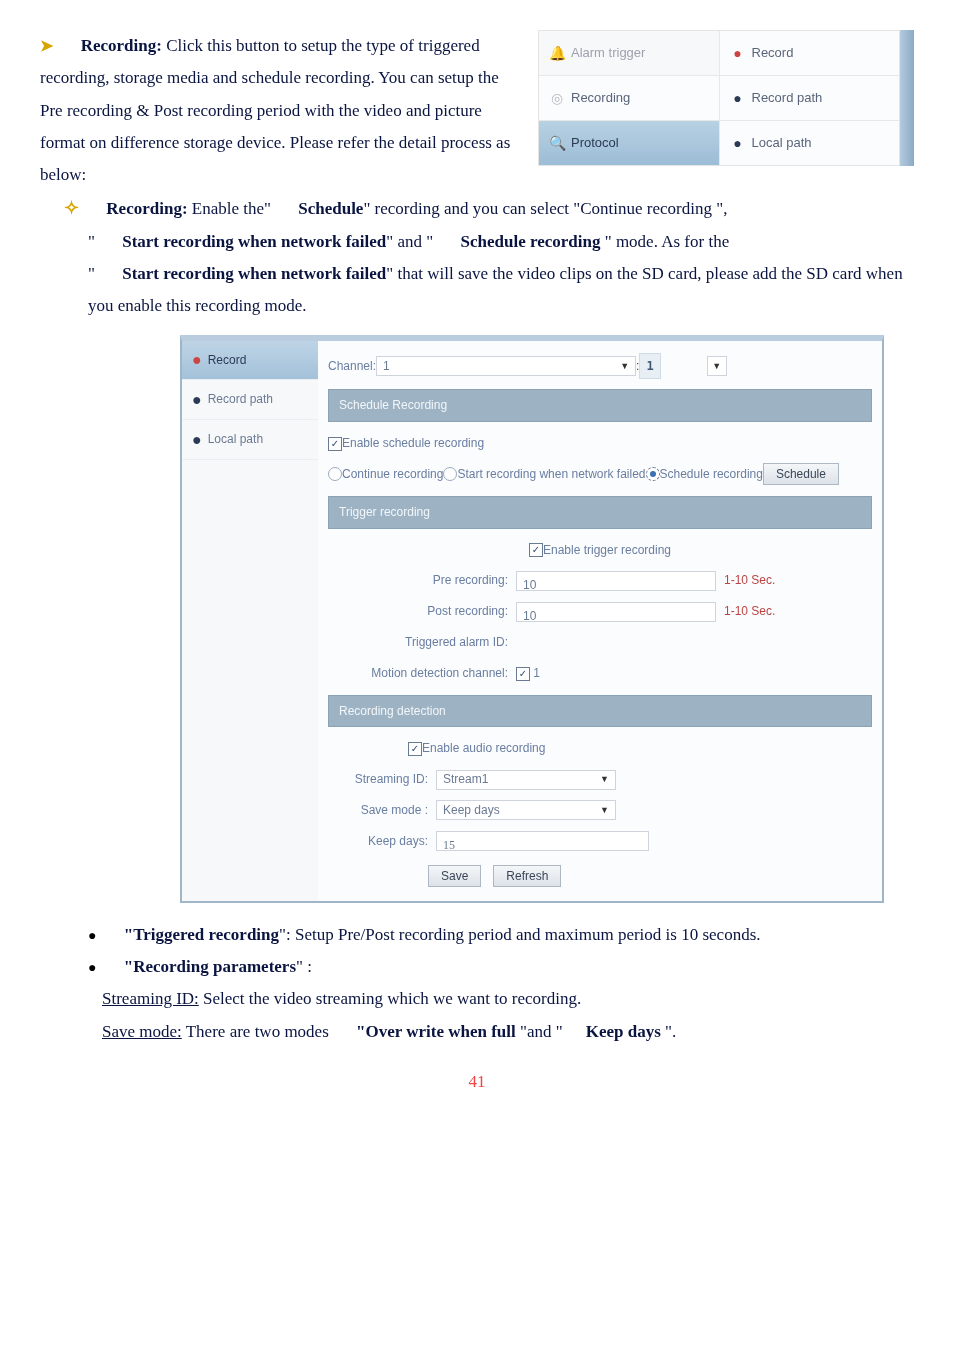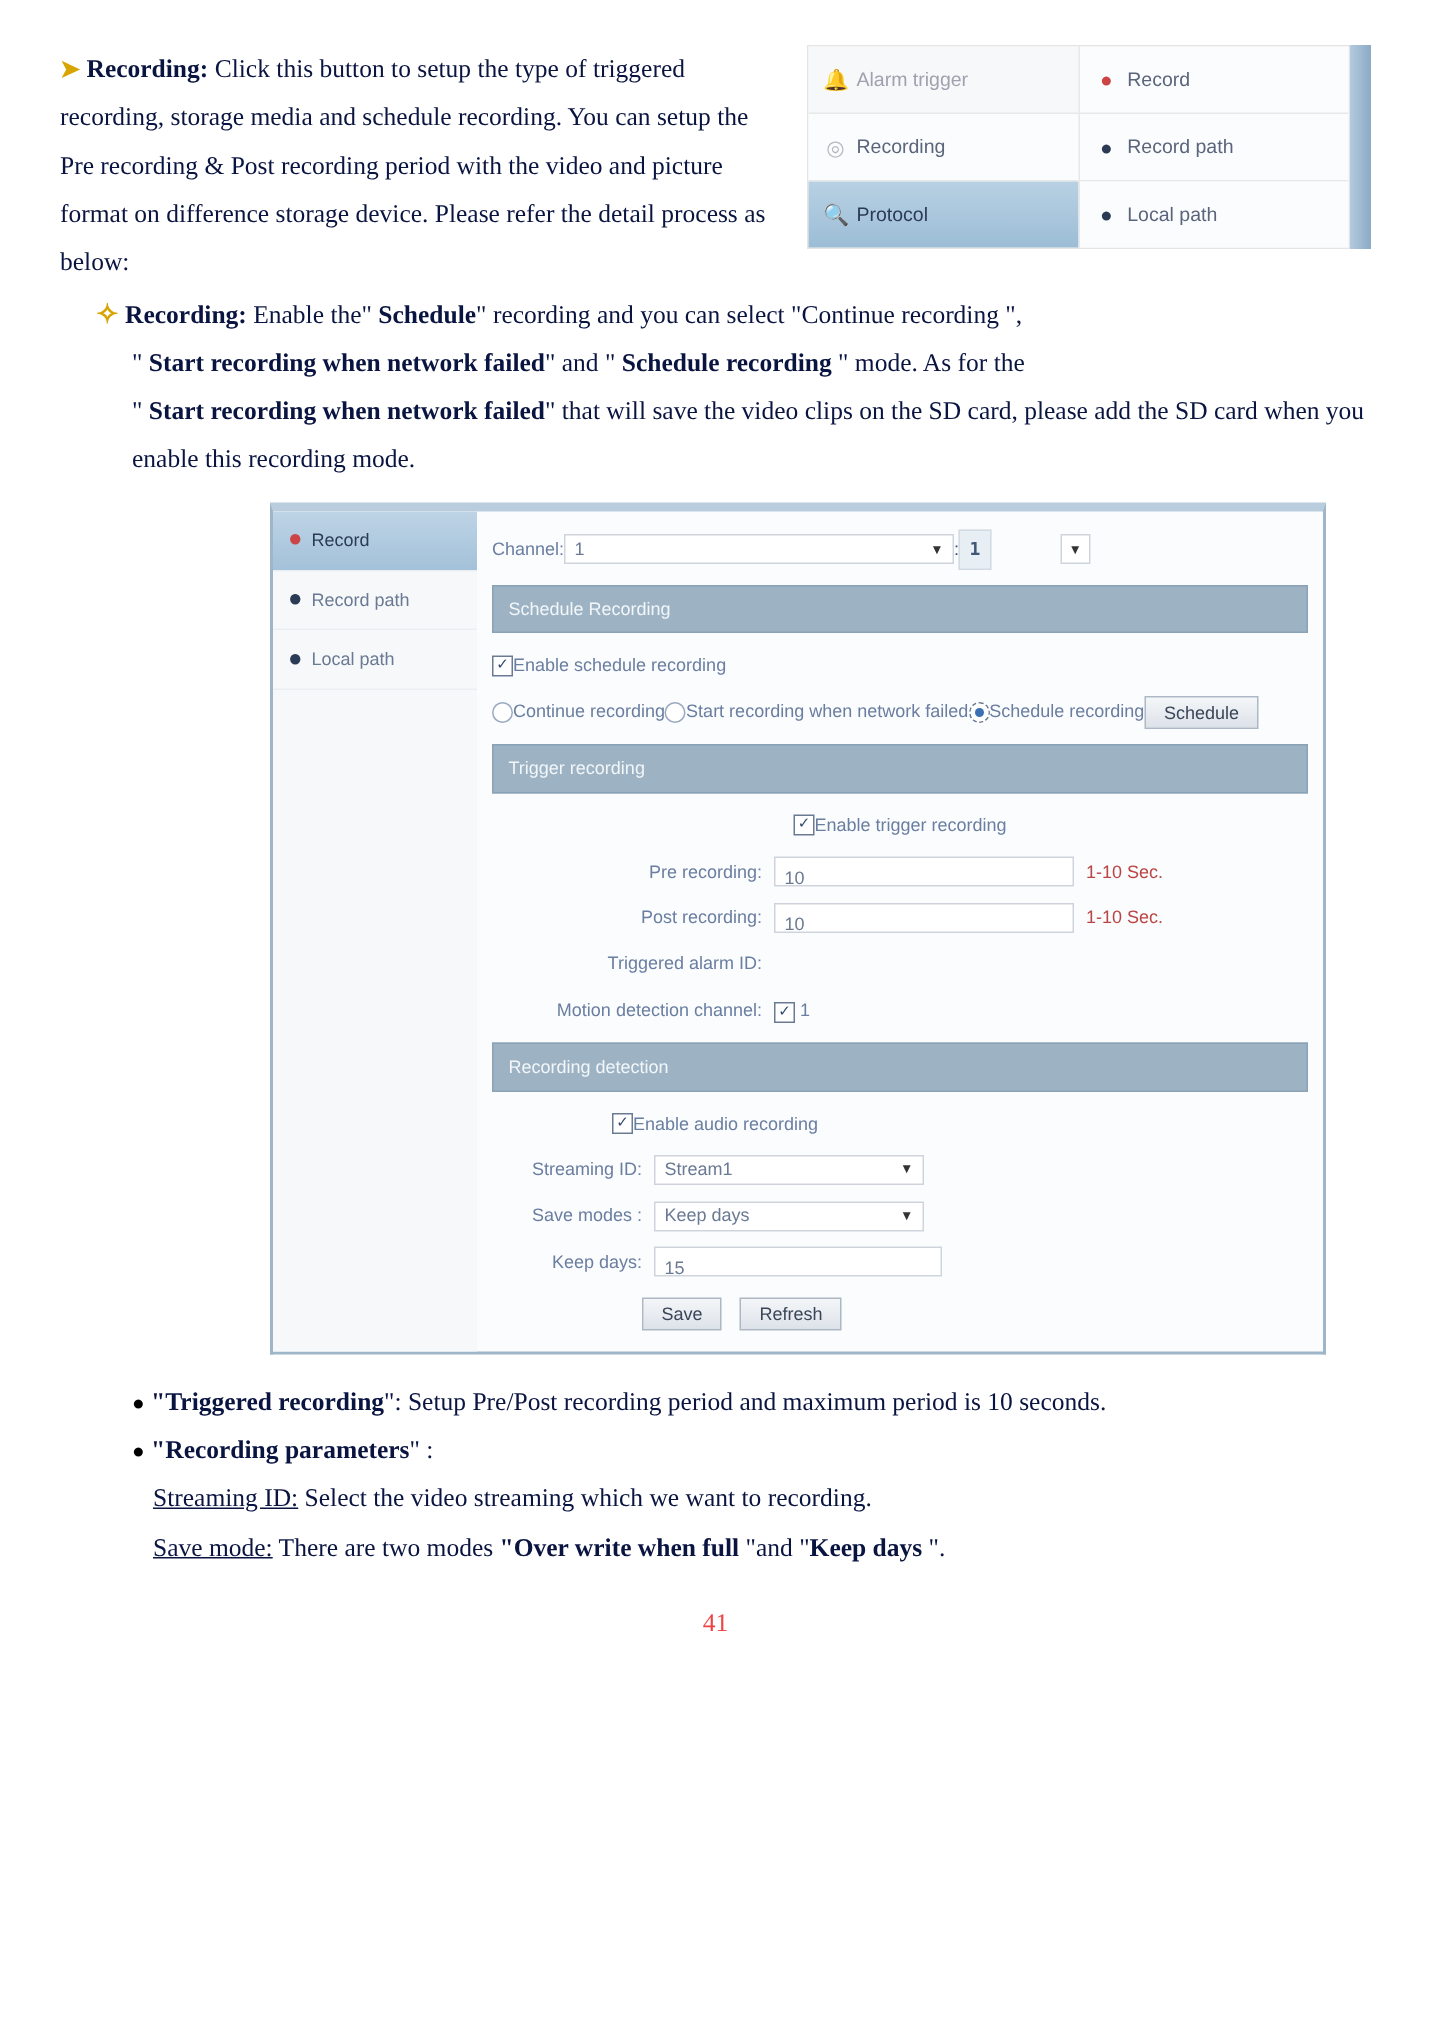--- a/index.html
+++ b/index.html
@@ -14,20 +14,21 @@
   .arrow-right-yellow {
     color: #d8a400;
     font-weight: bold;
     font-size: 16px;
   }
   .doc-text {
     color: #0a1440;
   }
   .bold {
     font-weight: bold;
+    margin-left: 23px;
   }
   .top-block {
     display: flex;
     align-items: flex-start;
     gap: 20px;
   }
   .top-text {
     flex: 1;
   }
   .top-tabs {
@@ -355,29 +356,29 @@
       <span class="label">Enable audio recording</span>
     </div>
     <div class="form-row-small">
       <span class="right-lbl">Streaming ID:</span>
       <span class="selectish med">
         <span>Stream1</span>
         <span class="caret">▼</span>
       </span>
     </div>
     <div class="form-row-small">
-      <span class="right-lbl">Save modes :</span>
+      <span class="right-lbl">Save mode :</span>
       <span class="selectish med">
         <span>Keep days</span>
         <span class="caret">▼</span>
       </span>
     </div>
     <div class="form-row-small">
       <span class="right-lbl">Keep days:</span>
-      <span class="fake-input" style="width:192px;"><span>15</span></span>
+      <span class="fake-input" style="width:213px;font-family:Liberation Serif, serif;"><span>15</span></span>
     </div>
     <div class="btnbar">
       <button class="btn">Save</button>
       <button class="btn">Refresh</button>
     </div>
   </div>
 </div>
 
 <div class="doc-text indent2">
   <span class="bul-round">●</span>

